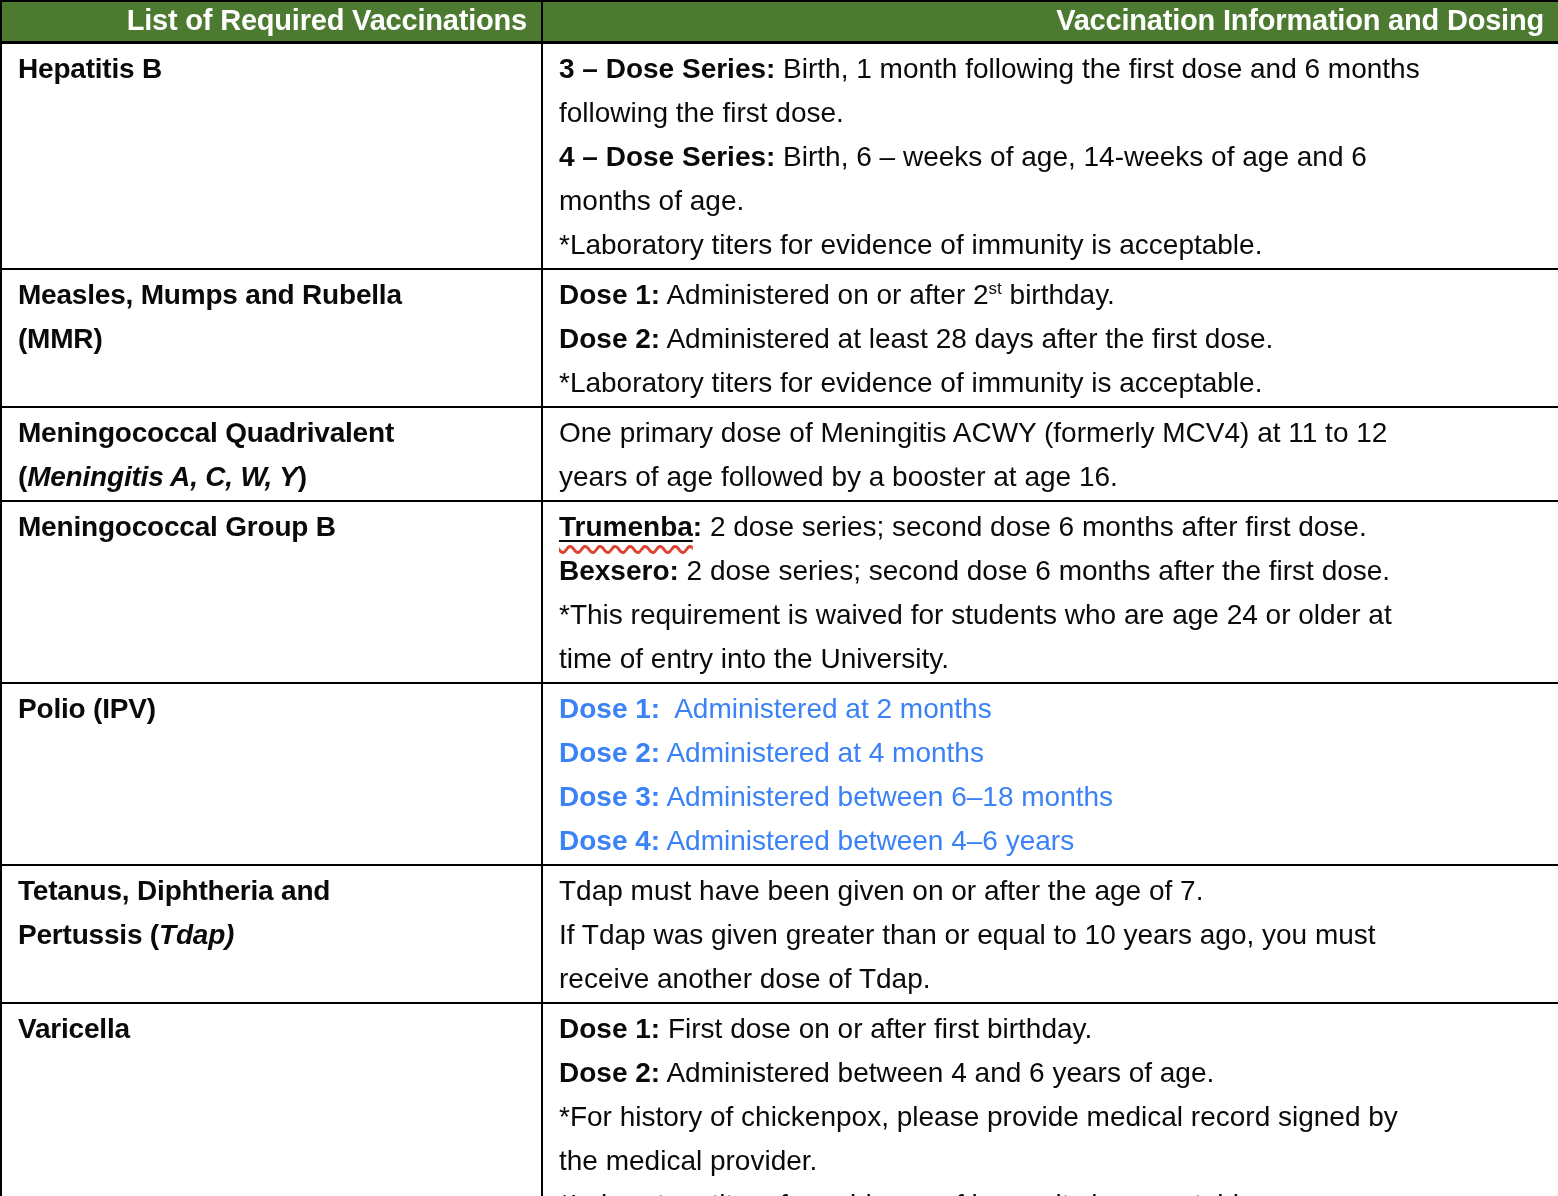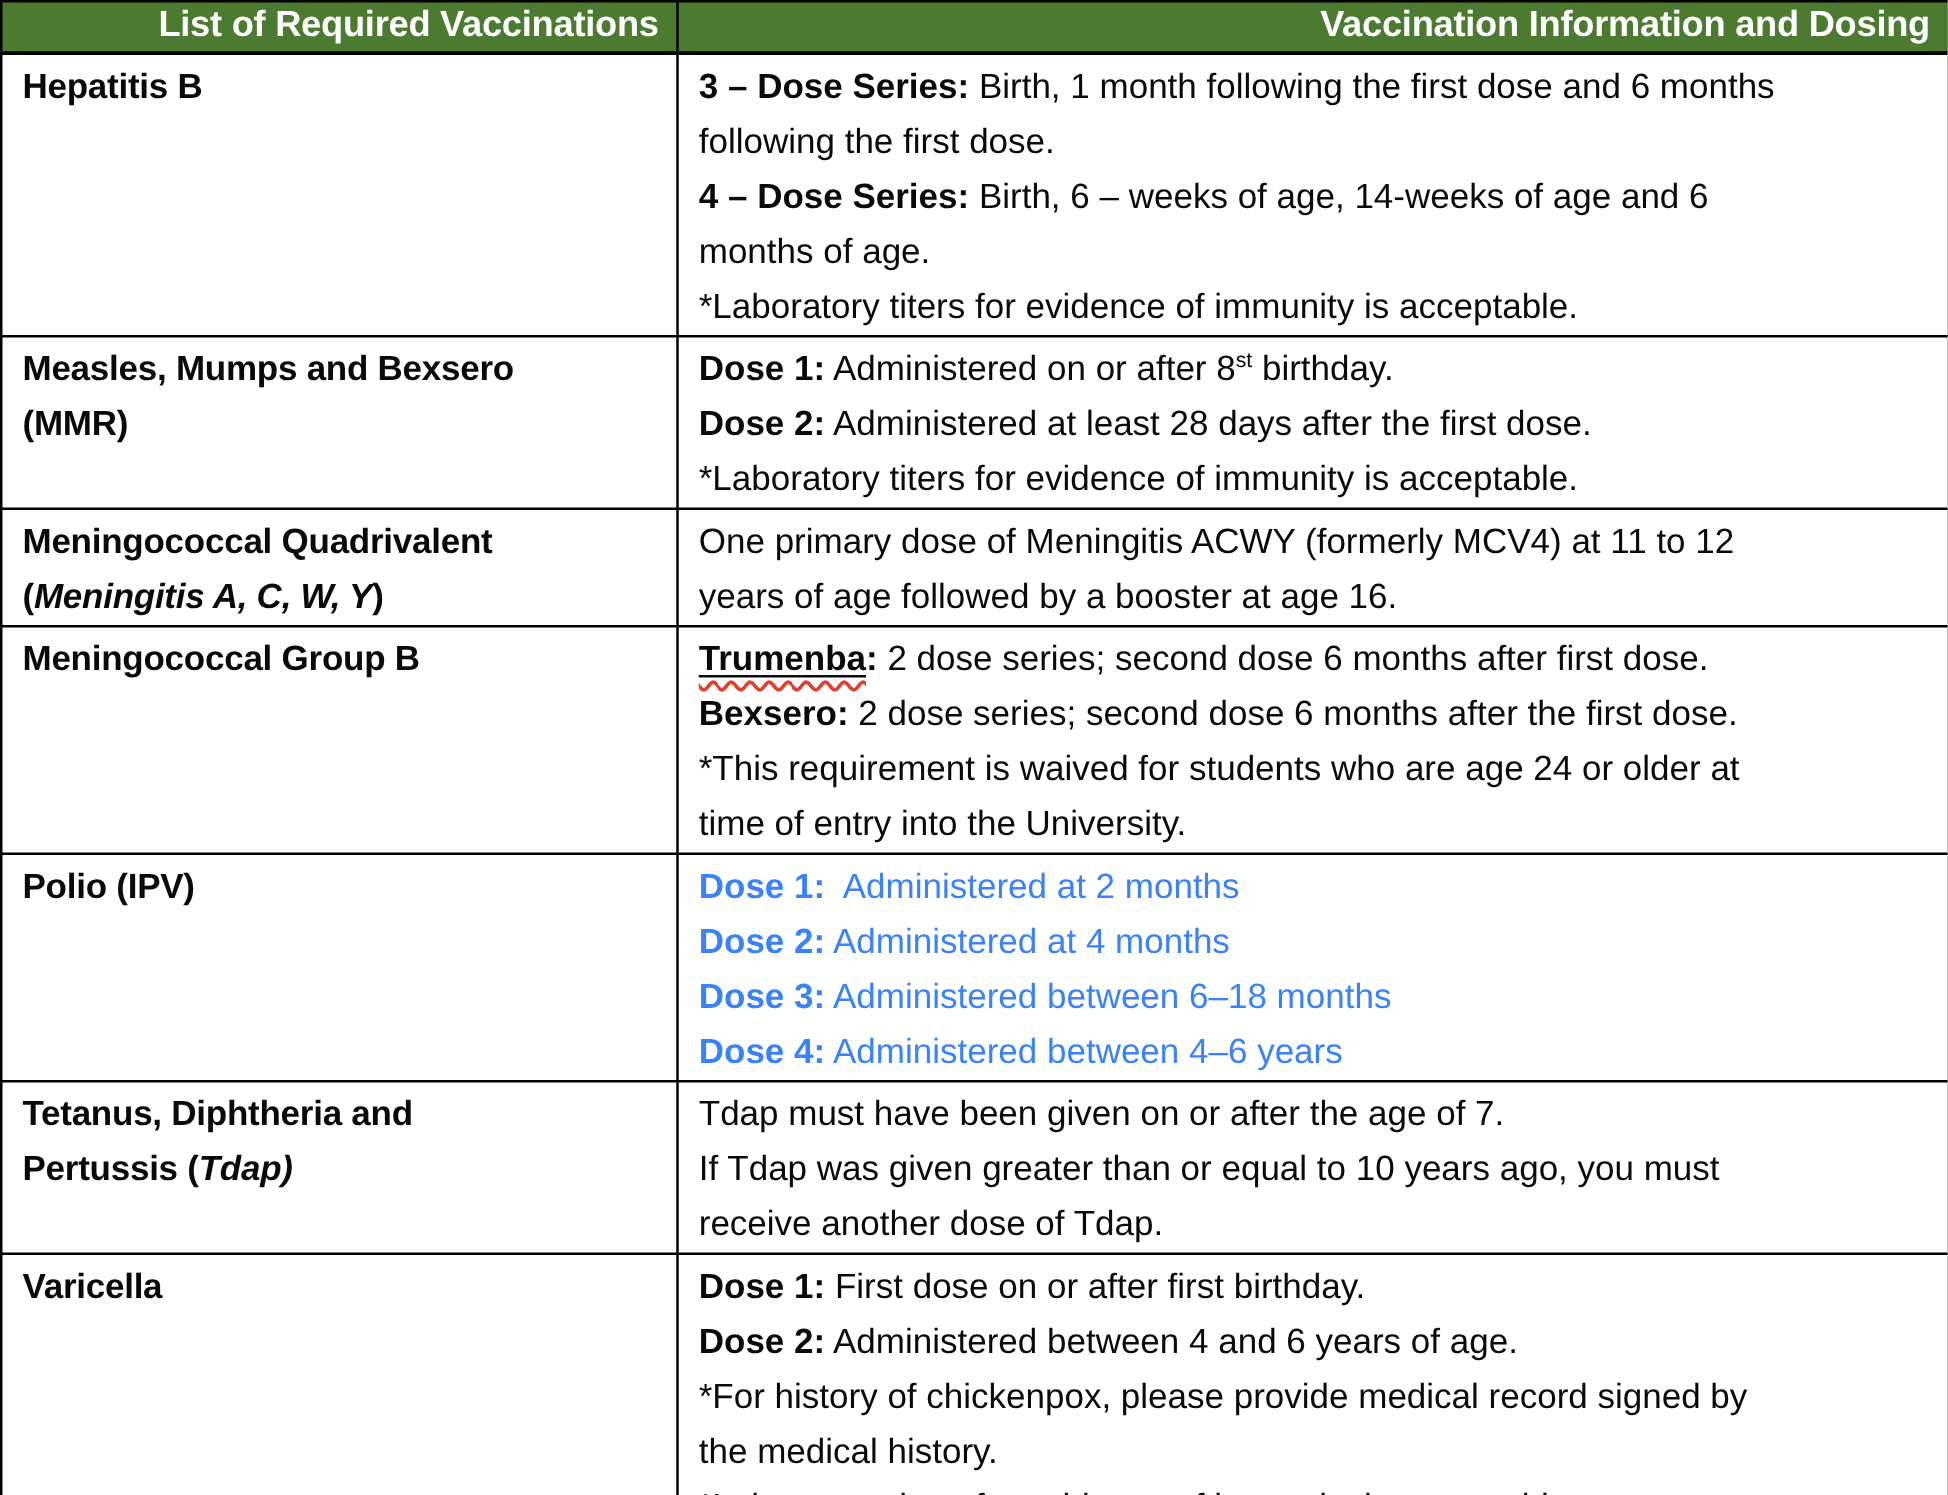--- a/index.html
+++ b/index.html
@@ -77,25 +77,25 @@
         <td class="info-cell">
           <div class="line"><span class="seg-b">3 – Dose Series:</span><span> Birth, 1 month following the first dose and 6 months</span></div>
           <div class="line"><span>following the first dose.</span></div>
           <div class="line"><span class="seg-b">4 – Dose Series:</span><span> Birth, 6 – weeks of age, 14-weeks of age and 6</span></div>
           <div class="line"><span>months of age.</span></div>
           <div class="line"><span>*Laboratory titers for evidence of immunity is acceptable.</span></div>
         </td>
       </tr>
       <tr>
         <td class="name-cell">
-          <div class="line"><span class="seg-b">Measles, Mumps and Bexsero</span></div>
+          <div class="line"><span class="seg-b">Measles, Mumps and Rubella</span></div>
           <div class="line"><span class="seg-b">(MMR)</span></div>
         </td>
         <td class="info-cell">
-          <div class="line"><span class="seg-b">Dose 1:</span><span> Administered on or after 8</span><span class="seg-sup">st</span><span> birthday.</span></div>
+          <div class="line"><span class="seg-b">Dose 1:</span><span> Administered on or after 2</span><span class="seg-sup">st</span><span> birthday.</span></div>
           <div class="line"><span class="seg-b">Dose 2:</span><span> Administered at least 28 days after the first dose.</span></div>
           <div class="line"><span>*Laboratory titers for evidence of immunity is acceptable.</span></div>
         </td>
       </tr>
       <tr>
         <td class="name-cell">
           <div class="line"><span class="seg-b">Meningococcal Quadrivalent</span></div>
           <div class="line"><span class="seg-b">(</span><span class="seg-bi">Meningitis A, C, W, Y</span><span class="seg-b">)</span></div>
         </td>
         <td class="info-cell">
@@ -137,18 +137,18 @@
         </td>
       </tr>
       <tr>
         <td class="name-cell">
           <div class="line"><span class="seg-b">Varicella</span></div>
         </td>
         <td class="info-cell">
           <div class="line"><span class="seg-b">Dose 1:</span><span> First dose on or after first birthday.</span></div>
           <div class="line"><span class="seg-b">Dose 2:</span><span> Administered between 4 and 6 years of age.</span></div>
           <div class="line"><span>*For history of chickenpox, please provide medical record signed by</span></div>
-          <div class="line"><span>the medical history.</span></div>
+          <div class="line"><span>the medical provider.</span></div>
           <div class="line"><span>*Laboratory titers for evidence of immunity is acceptable.</span></div>
         </td>
       </tr>
     </tbody>
 </table>
 
 </body></html>

